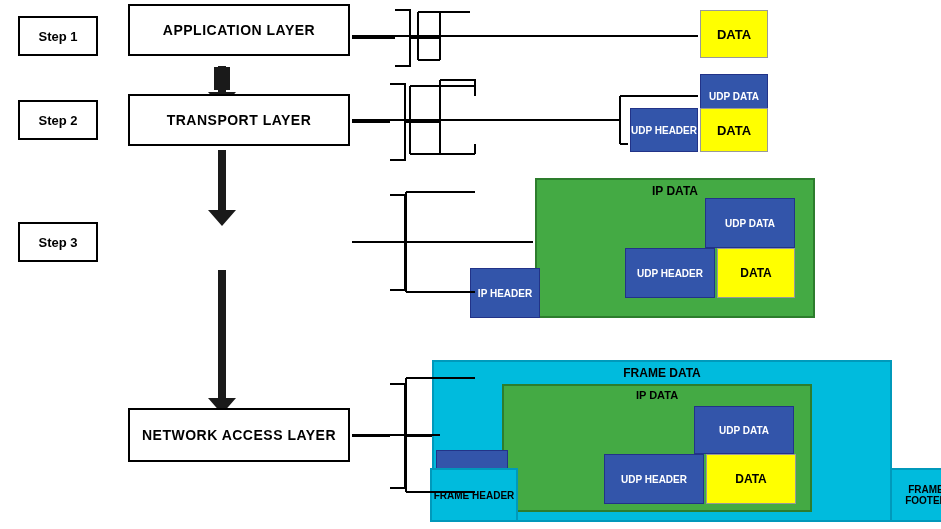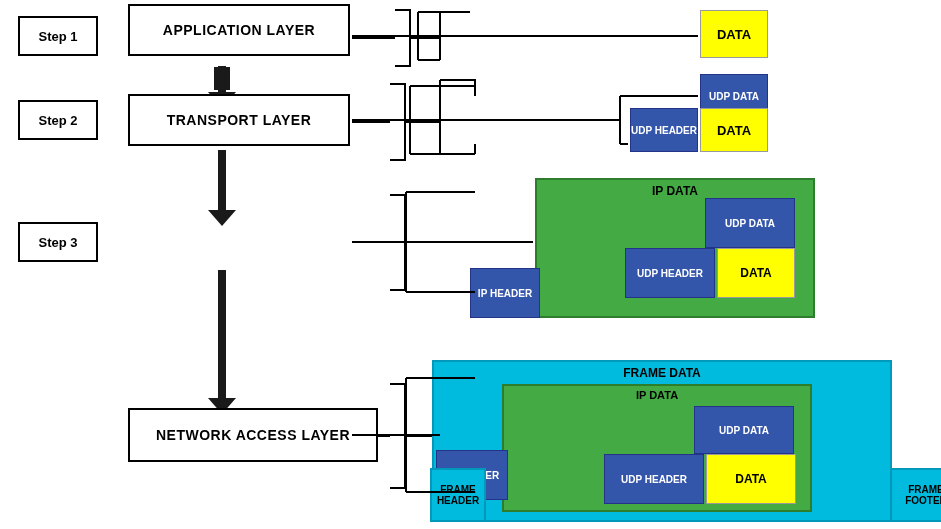--- a/index.html
+++ b/index.html
@@ -132,21 +132,21 @@
   <div class="step-box" style="left:18px;top:222px;width:80px;height:40px">
     <span>Step 3</span>
   </div>
 
   <div class="layer-box" style="left:128px;top:4px;width:222px;height:52px">
     <span>APPLICATION LAYER</span>
   </div>
   <div class="layer-box" style="left:128px;top:94px;width:222px;height:52px">
     <span>TRANSPORT LAYER</span>
   </div>
-  <div class="layer-box" style="left:128px;top:408px;width:250px;height:54px">
+  <div class="layer-box" style="left:128px;top:408px;width:222px;height:54px">
     <span>NETWORK ACCESS LAYER</span>
   </div>
 
   <div class="data-yellow" style="left:700px;top:10px;width:68px;height:48px;font-size:13px;font-weight:bold;">
     <span>DATA</span>
   </div>
 
   <div class="data-blue-dark" style="left:700px;top:74px;width:68px;height:44px;font-size:10px;">
     <span>UDP DATA</span>
   </div>
@@ -202,21 +202,21 @@
       <div class="data-yellow" style="position:absolute;left:202px;top:68px;width:90px;height:50px;font-size:12px;font-weight:bold;">
         <span>DATA</span>
       </div>
     </div>
 
     <div class="data-blue-dark" style="position:absolute;left:2px;top:88px;width:72px;height:50px;font-size:10px;">
       <span>IP HEADER</span>
     </div>
   </div>
 
-  <div style="position:absolute;left:430px;top:468px;width:56px;height:54px;background:#00bbdd;border:2px solid #0099bb;display:flex;align-items:center;justify-content:center;text-align:center;font-weight:bold;font-size:10px;color:#000;">
+  <div style="position:absolute;left:430px;top:468px;width:88px;height:54px;background:#00bbdd;border:2px solid #0099bb;display:flex;align-items:center;justify-content:center;text-align:center;font-weight:bold;font-size:10px;color:#000;">
     <span>FRAME HEADER</span>
   </div>
 
   <div style="position:absolute;left:890px;top:468px;width:72px;height:54px;background:#00bbdd;border:2px solid #0099bb;display:flex;align-items:center;justify-content:center;text-align:center;font-weight:bold;font-size:10px;color:#000;">
     <span>FRAME FOOTER</span>
   </div>
 
   <svg style="position:absolute;top:0;left:0;width:941px;height:529px;pointer-events:none;">
 
     <line x1="352" y1="36" x2="418" y2="36" stroke="#000" stroke-width="2"></line>

